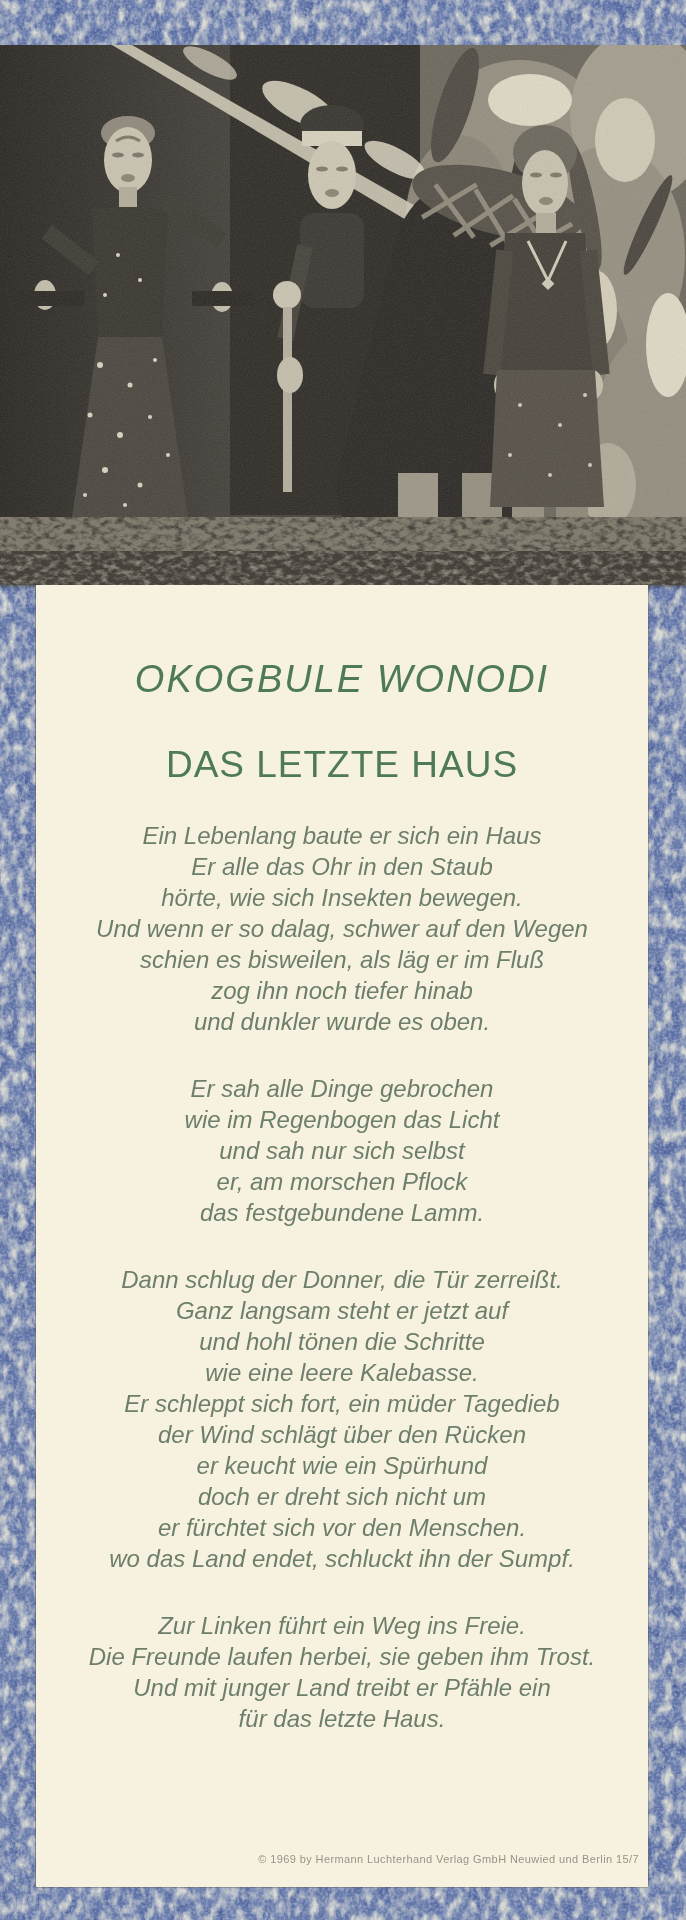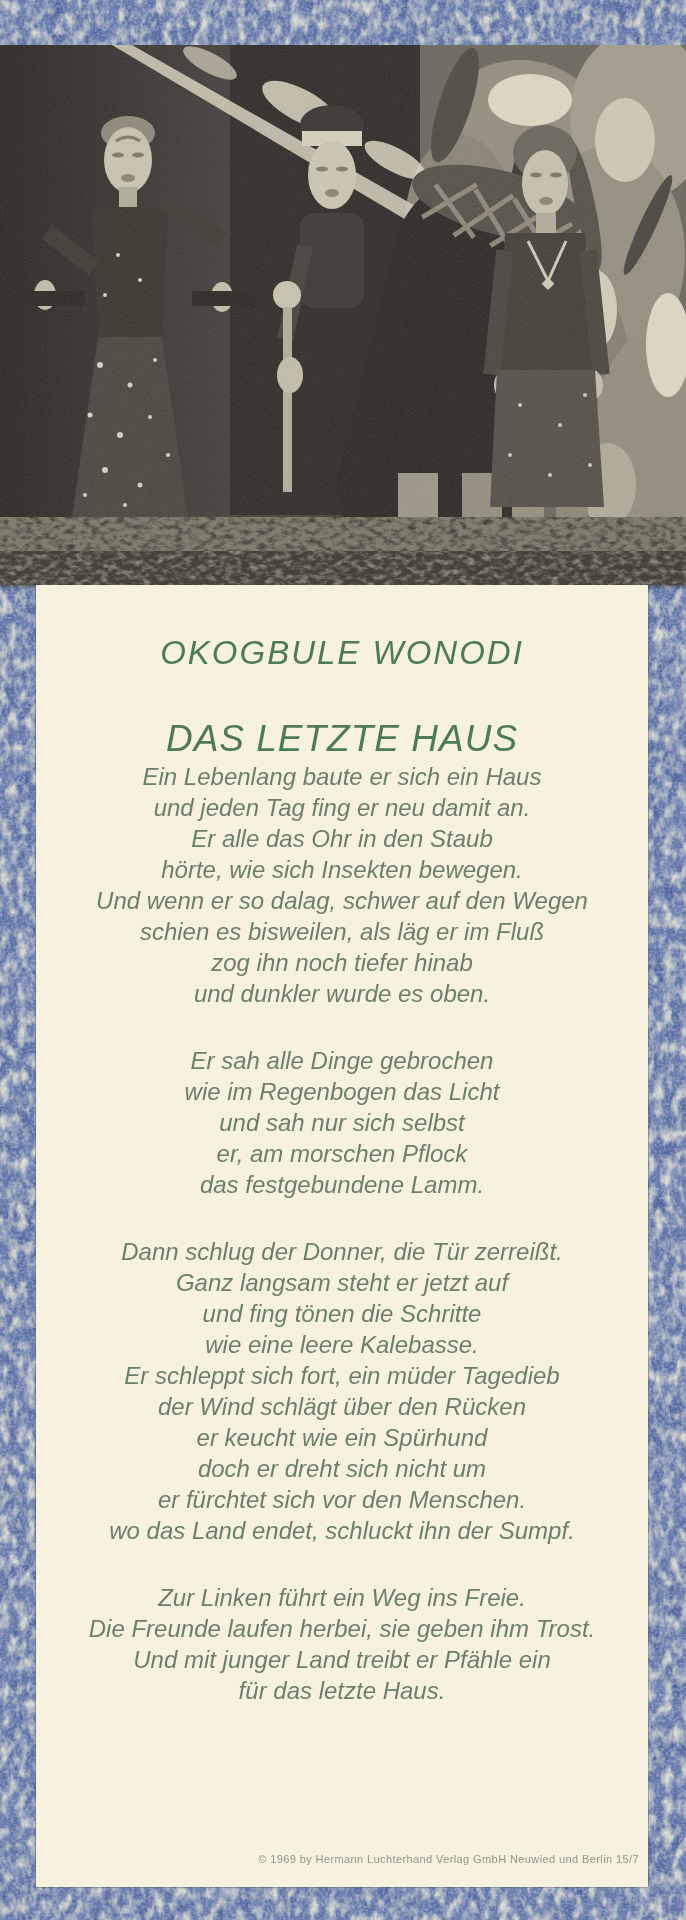--- a/index.html
+++ b/index.html
@@ -21,30 +21,31 @@
     box-shadow:0 2px 3px rgba(45,45,35,.55);
   }
   .photo svg{display:block;}
   .panel{
     position:absolute;left:36px;top:585px;width:612px;height:1302px;
     background:var(--panel-cream);
     box-shadow:-1px 0 0 rgba(80,80,60,.4), 1px 0 0 rgba(80,80,60,.3), 0 1px 0 rgba(80,80,60,.3);
     text-align:center;
   }
   .author{
-    margin:0;padding-top:48px;
-    font-size:33px;line-height:40px;font-style:italic;font-weight:400;
+    margin:0;padding-top:74px;
+    font-size:38px;line-height:40px;font-style:italic;font-weight:400;
     letter-spacing:2px;color:var(--title-green);
   }
   .poem-title{
     margin:0;padding-top:44px;
-    font-size:37px;line-height:44px;font-style:italic;font-weight:400;
+    font-size:37px;line-height:44px;font-weight:400;
     letter-spacing:1px;color:var(--title-green);
   }
   .poem{
+    margin-top:33px;
     font-size:24px;line-height:31px;font-style:italic;
     color:var(--text-green);
   }
   .stanza + .stanza{margin-top:36px;}
   .poem-line{white-space:nowrap;}
   .copyright{
     position:absolute;right:9px;bottom:22px;
     font-size:11px;letter-spacing:.4px;color:var(--copyright-gray);
   }
 </style>
@@ -227,39 +228,38 @@
     <rect width="686" height="540" filter="url(#grain)" opacity="0.16"></rect>
   </svg>
 </div>
 
 <div class="panel">
   <h1 class="author">OKOGBULE WONODI</h1>
   <h2 class="poem-title">DAS LETZTE HAUS</h2>
   <div class="poem">
       <div class="stanza">
         <div class="poem-line">Ein Lebenlang baute er sich ein Haus</div>
-        <div class="poem-line">und jeden Tag fing er neu damit an.</div>
         <div class="poem-line">Er alle das Ohr in den Staub</div>
         <div class="poem-line">hörte, wie sich Insekten bewegen.</div>
         <div class="poem-line">Und wenn er so dalag, schwer auf den Wegen</div>
         <div class="poem-line">schien es bisweilen, als läg er im Fluß</div>
         <div class="poem-line">zog ihn noch tiefer hinab</div>
         <div class="poem-line">und dunkler wurde es oben.</div>
       </div>
       <div class="stanza">
         <div class="poem-line">Er sah alle Dinge gebrochen</div>
         <div class="poem-line">wie im Regenbogen das Licht</div>
         <div class="poem-line">und sah nur sich selbst</div>
         <div class="poem-line">er, am morschen Pflock</div>
         <div class="poem-line">das festgebundene Lamm.</div>
       </div>
       <div class="stanza">
         <div class="poem-line">Dann schlug der Donner, die Tür zerreißt.</div>
         <div class="poem-line">Ganz langsam steht er jetzt auf</div>
-        <div class="poem-line">und fing tönen die Schritte</div>
+        <div class="poem-line">und hohl tönen die Schritte</div>
         <div class="poem-line">wie eine leere Kalebasse.</div>
         <div class="poem-line">Er schleppt sich fort, ein müder Tagedieb</div>
         <div class="poem-line">der Wind schlägt über den Rücken</div>
         <div class="poem-line">er keucht wie ein Spürhund</div>
         <div class="poem-line">doch er dreht sich nicht um</div>
         <div class="poem-line">er fürchtet sich vor den Menschen.</div>
         <div class="poem-line">wo das Land endet, schluckt ihn der Sumpf.</div>
       </div>
       <div class="stanza">
         <div class="poem-line">Zur Linken führt ein Weg ins Freie.</div>

